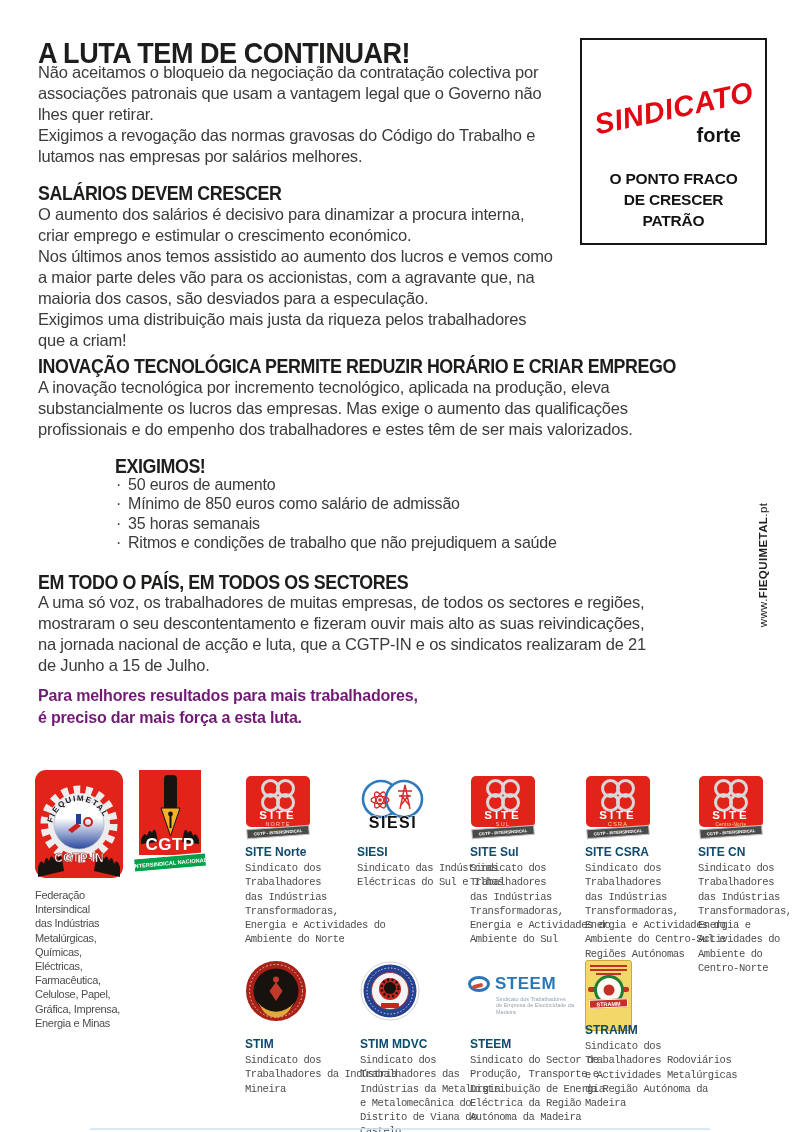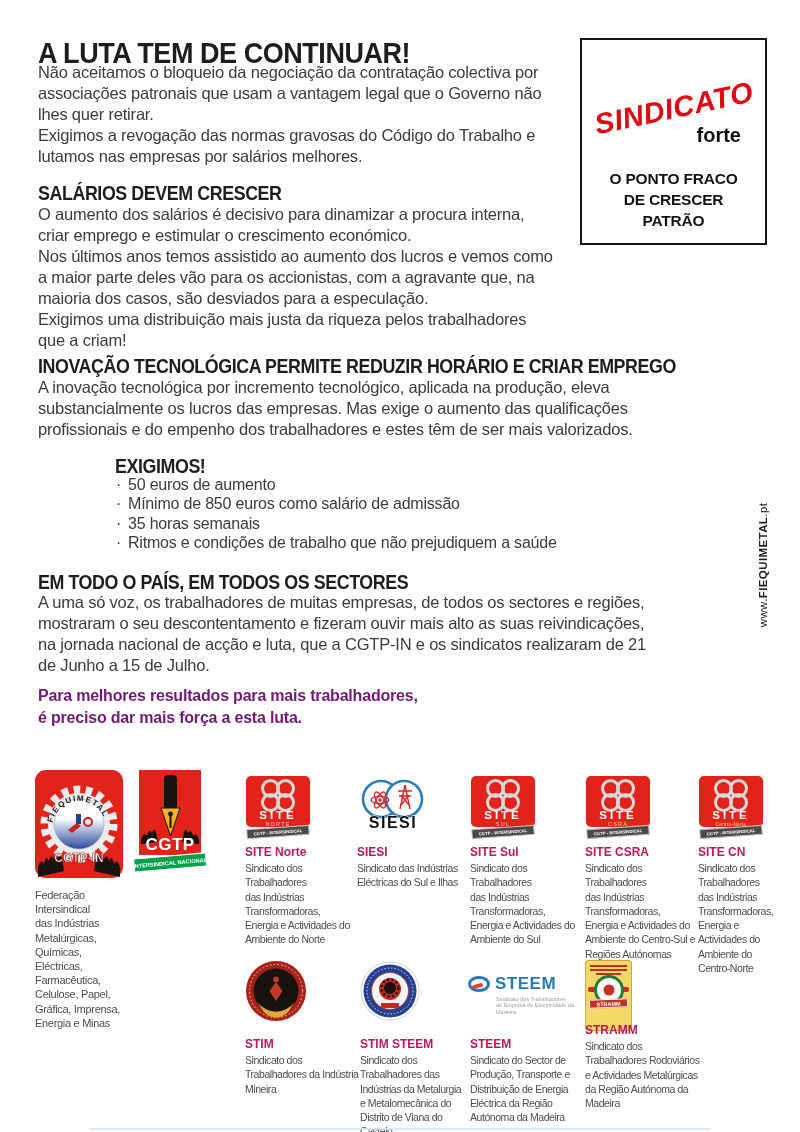--- a/index.html
+++ b/index.html
@@ -44,24 +44,24 @@
     font-size:15.5px; font-weight:bold; line-height:21px; color:#131313;
     text-align:center; white-space:pre-line; letter-spacing:-0.2px;
   }
 
   .vertical-url {
     transform:rotate(-90deg); font-size:11.5px; color:#222; text-align:center;
     letter-spacing:0.4px; white-space:nowrap;
   }
   .vertical-url b { font-weight:bold; }
 
-  .u-name { font-size:12px; font-weight:bold; color:#be185d; white-space:pre-line; }
+  .u-name { font-size:12px; font-weight:bold; color:#0c4a6e; white-space:pre-line; }
   .u-desc {
     font-size:10.5px; line-height:14.3px; color:#4d4d4c;
-    letter-spacing:-0.45px; white-space:pre-line;
+    letter-spacing:-0.45px; white-space:pre-line;font-family:Liberation Mono, monospace;
   }
   .fed-desc {
     font-size:11px; line-height:14.2px; color:#4d4d4c;
     letter-spacing:-0.3px; white-space:pre-line;
   }
 
   
   .steem-logo { width:110px; }
   .steem-row { display:flex; align-items:center; }
   .steem-icon {
@@ -352,21 +352,21 @@
     <circle cx="30" cy="30" r="26.5" fill="#26418f"></circle>
     <circle cx="30" cy="30" r="23" fill="none" stroke="#ffffff" stroke-width="0.9" stroke-dasharray="1.4 2" opacity="0.9"></circle>
     <circle cx="30" cy="30" r="18.5" fill="#f4f4f4" stroke="#b23326" stroke-width="0.8"></circle>
     <circle cx="30" cy="28" r="11" fill="#c3271d"></circle>
     <g>
       <circle cx="30" cy="27" r="6" fill="#17120e"></circle>
       <circle cx="30" cy="27" r="8.5" fill="none" stroke="#17120e" stroke-width="2.4" stroke-dasharray="2 2.6"></circle>
     </g>
     <rect x="21" y="42" width="18" height="5" rx="1" fill="#c3271d"></rect>
   </svg>
-  <div class="abs u-name" style="left:360px; top:1037px">STIM STEEM</div>
+  <div class="abs u-name" style="left:360px; top:1037px">STIM MDVC</div>
   <div class="abs u-desc" style="left:360px; top:1053px">Sindicato dos
 Trabalhadores das
 Indústrias da Metalurgia
 e Metalomecânica do
 Distrito de Viana do
 Castelo</div>
 
   <div class="abs steem-logo" style="left:468px; top:974px">
     <div class="steem-row">
       <span class="steem-icon"></span>

